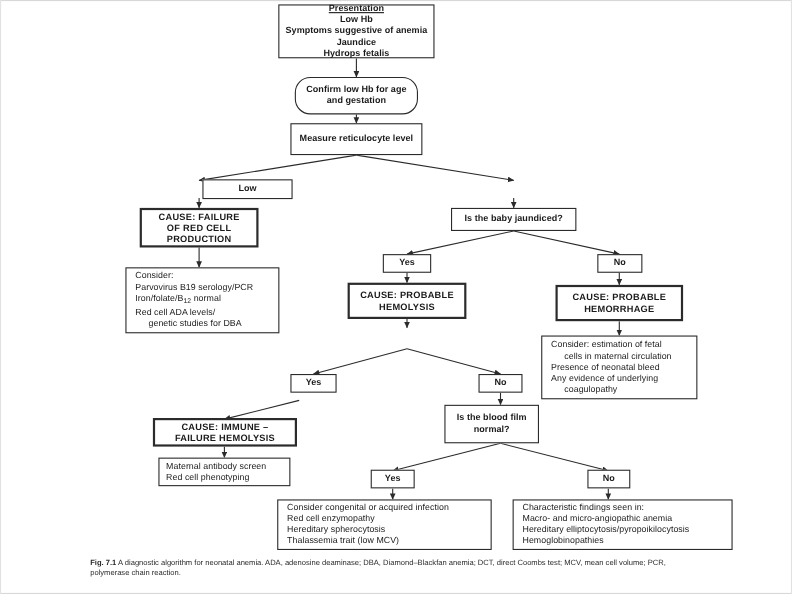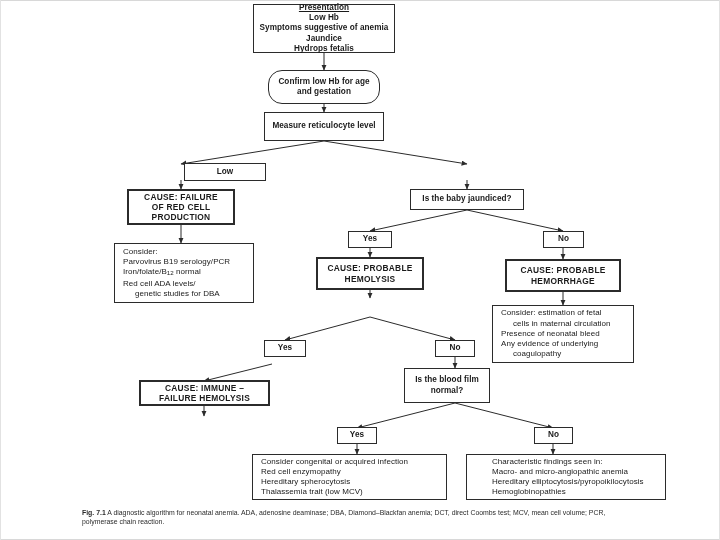--- a/index.html
+++ b/index.html
@@ -177,20 +177,24 @@
 
   <div class="node center" style="left:435px;top:340px;width:40px;height:17px;">
     <span class="ln">No</span>
   </div>
 
   <div class="node center bold" style="left:139px;top:380px;width:131px;height:26px;">
     <span class="ln">CAUSE: IMMUNE –</span>
     <span class="ln">FAILURE HEMOLYSIS</span>
   </div>
 
+  <div class="node left small" style="left:144px;top:416px;width:120px;height:26px;padding-left:6px;">
+    <span class="ln">Maternal antibody screen</span>
+    <span class="ln">Red cell phenotyping</span>
+  </div>
 
   <div class="node center" style="left:404px;top:368px;width:86px;height:35px;">
     <span class="ln">Is the blood film</span>
     <span class="ln">normal?</span>
   </div>
 
   <div class="node center" style="left:337px;top:427px;width:40px;height:17px;">
     <span class="ln">Yes</span>
   </div>
 
@@ -198,21 +202,21 @@
     <span class="ln">No</span>
   </div>
 
   <div class="node left small" style="left:252px;top:454px;width:195px;height:46px;padding-left:8px;">
     <span class="ln">Consider congenital or acquired infection</span>
     <span class="ln">Red cell enzymopathy</span>
     <span class="ln">Hereditary spherocytosis</span>
     <span class="ln">Thalassemia trait (low MCV)</span>
   </div>
 
-  <div class="node left small" style="left:466px;top:454px;width:200px;height:46px;padding-left:25px;">
+  <div class="node left small" style="left:466px;top:454px;width:200px;height:46px;padding-left:8px;">
     <span class="ln">Characteristic findings seen in:</span>
     <span class="ln">Macro- and micro-angiopathic anemia</span>
     <span class="ln">Hereditary elliptocytosis/pyropoikilocytosis</span>
     <span class="ln">Hemoglobinopathies</span>
   </div>
 
   <div class="caption">
     <b>Fig. 7.1</b>
     <span>A diagnostic algorithm for neonatal anemia. ADA, adenosine deaminase; DBA, Diamond–Blackfan anemia; DCT, direct Coombs test; MCV, mean cell volume; PCR, polymerase chain reaction.</span>
   </div>

